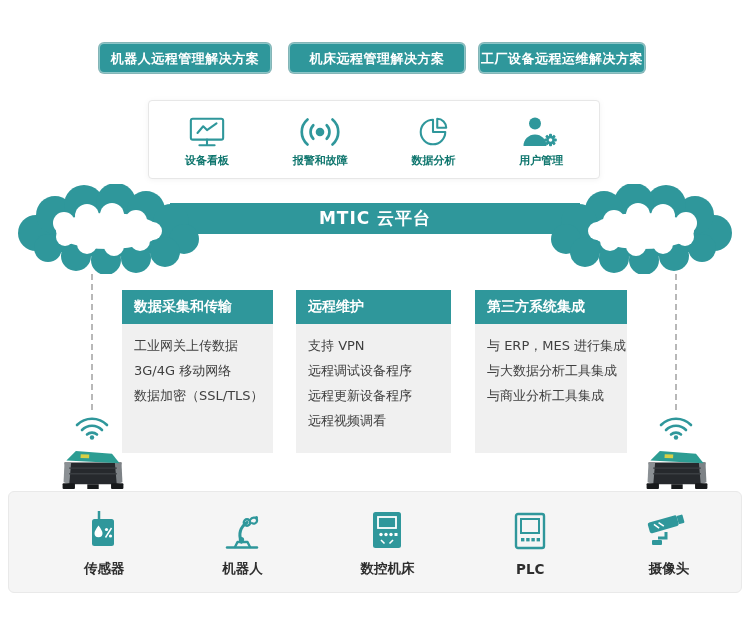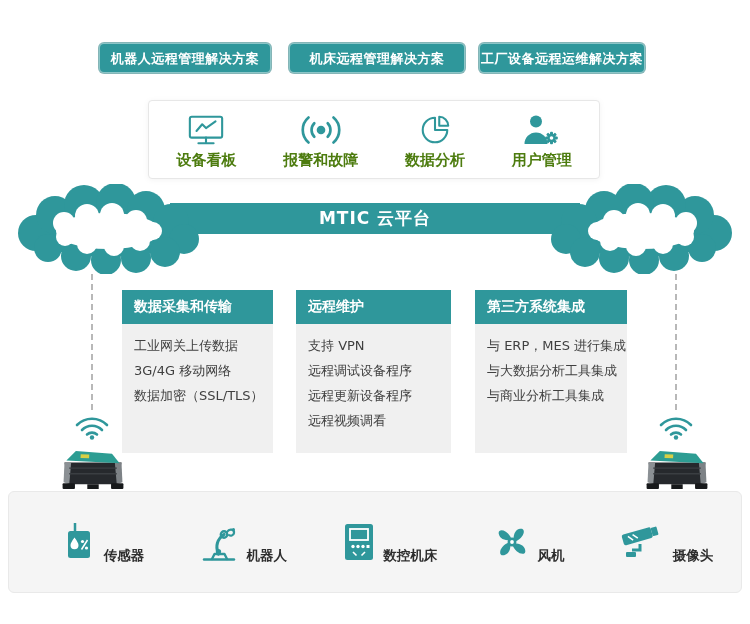--- a/index.html
+++ b/index.html
@@ -12,21 +12,21 @@
     border-radius:5px;border:1px solid rgba(255,255,255,.45);
     box-shadow:0 0 0 1px rgba(32,120,124,.55);box-sizing:border-box;letter-spacing:.5px;}
 
   
   .feature-card{position:absolute;left:148px;top:100px;width:452px;height:79px;
     background:#fff;border:1px solid #e7e7e7;border-radius:4px;
     box-shadow:0 1px 6px rgba(0,0,0,.05);display:flex;justify-content:space-around;
     align-items:center;box-sizing:border-box;padding:0 4px;}
   .feature{display:flex;flex-direction:column;align-items:center;gap:4px;}
   .f-icon{height:38px;display:flex;align-items:flex-end;justify-content:center;color:var(--accent,#2f979b);}
-  .f-label{font-size:15px;font-weight:bold;color:#4d7c0f;}
+  .f-label{font-size:11px;font-weight:bold;color:#0f766e;}
 
   
   .cloud-bar{position:absolute;left:170px;top:203px;width:410px;height:31px;z-index:1;
     background:var(--accent,#2f979b);color:#fff;text-align:center;line-height:31px;
     font-size:17px;font-weight:bold;letter-spacing:1px;}
   .cloud{position:absolute;top:184px;width:200px;height:90px;z-index:2;}
   .cl-outer{fill:var(--accent,#2f979b);}
   .cl-inner{fill:#ffffff;}
 
   
@@ -42,21 +42,21 @@
 
   
   .wifi{position:absolute;color:var(--accent,#2f979b);}
   .gateway{position:absolute;}
 
   
   .strip{position:absolute;left:8px;top:491px;width:734px;height:102px;
     background:var(--strip-bg,#f5f5f5);border:1px solid #e9e9e9;border-radius:6px;
     box-sizing:border-box;display:flex;justify-content:space-around;align-items:center;
     padding-left:26px;}
-  .device{display:flex;flex-direction:row;align-items:flex-end;gap:7px;}
+  .device{display:flex;flex-direction:column;align-items:center;gap:7px;}
   .d-icon{height:46px;display:flex;align-items:center;justify-content:center;color:var(--device-teal,#2f979b);}
   .d-label{font-size:13.5px;font-weight:600;color:#2e2e2e;white-space:nowrap;}
 
   svg{display:block;}
 </style>
 </head>
 <body>
 
 <div id="stage">
 
@@ -267,37 +267,37 @@
           <circle cx="16" cy="24.5" r="1.7" fill="#fff"></circle>
           <circle cx="21" cy="24.5" r="1.7" fill="#fff"></circle>
           <rect x="24.5" y="23" width="3" height="3" fill="#fff"></rect>
           <line x1="11" y1="30" x2="14.5" y2="33.5" stroke="#fff" stroke-width="1.6"></line>
           <line x1="19.5" y1="33.5" x2="23" y2="30" stroke="#fff" stroke-width="1.6"></line>
         </svg>
       </div>
       <div class="d-label">数控机床</div>
     </div>
 
-    <div class="device">
-      <div class="d-icon">
-        <svg width="38" height="38" viewBox="0 0 36 36">
+
+
+    <div class="device">
+      <div class="d-icon">
+        <svg width="36" height="42" viewBox="0 0 36 40">
+          <rect x="4" y="3" width="28" height="34" rx="2" fill="none" stroke="currentColor" stroke-width="2.4"></rect>
+          <rect x="9" y="8" width="18" height="14" fill="none" stroke="currentColor" stroke-width="2"></rect>
           <g fill="currentColor">
-            <path d="M18,16.5 C15,6 4,4 5.5,10.5 C6.5,15.5 12,17 18,16.5 Z"></path>
-            <path d="M18,16.5 C15,6 4,4 5.5,10.5 C6.5,15.5 12,17 18,16.5 Z" transform="rotate(90 18 18)"></path>
-            <path d="M18,16.5 C15,6 4,4 5.5,10.5 C6.5,15.5 12,17 18,16.5 Z" transform="rotate(180 18 18)"></path>
-            <path d="M18,16.5 C15,6 4,4 5.5,10.5 C6.5,15.5 12,17 18,16.5 Z" transform="rotate(270 18 18)"></path>
-            <circle cx="18" cy="18" r="4.2"></circle>
+            <rect x="9" y="27" width="3.4" height="3.4"></rect>
+            <rect x="14.2" y="27" width="3.4" height="3.4"></rect>
+            <rect x="19.4" y="27" width="3.4" height="3.4"></rect>
+            <rect x="24.6" y="27" width="3.4" height="3.4"></rect>
           </g>
-          <circle cx="18" cy="18" r="1.8" fill="#fff"></circle>
-        </svg>
-      </div>
-      <div class="d-label">风机</div>
-    </div>
-
-
+        </svg>
+      </div>
+      <div class="d-label">PLC</div>
+    </div>
 
     <div class="device">
       <div class="d-icon">
         <svg width="46" height="40" viewBox="0 0 46 40">
           <g transform="rotate(-16 20 13)">
             <rect x="2" y="8" width="30" height="11" rx="2" fill="currentColor"></rect>
             <rect x="32" y="9.2" width="6" height="8.6" rx="1" fill="currentColor"></rect>
             <line x1="8" y1="11" x2="12" y2="16" stroke="#fff" stroke-width="1.5"></line>
             <line x1="13" y1="10.5" x2="17" y2="15.5" stroke="#fff" stroke-width="1.5"></line>
           </g>

